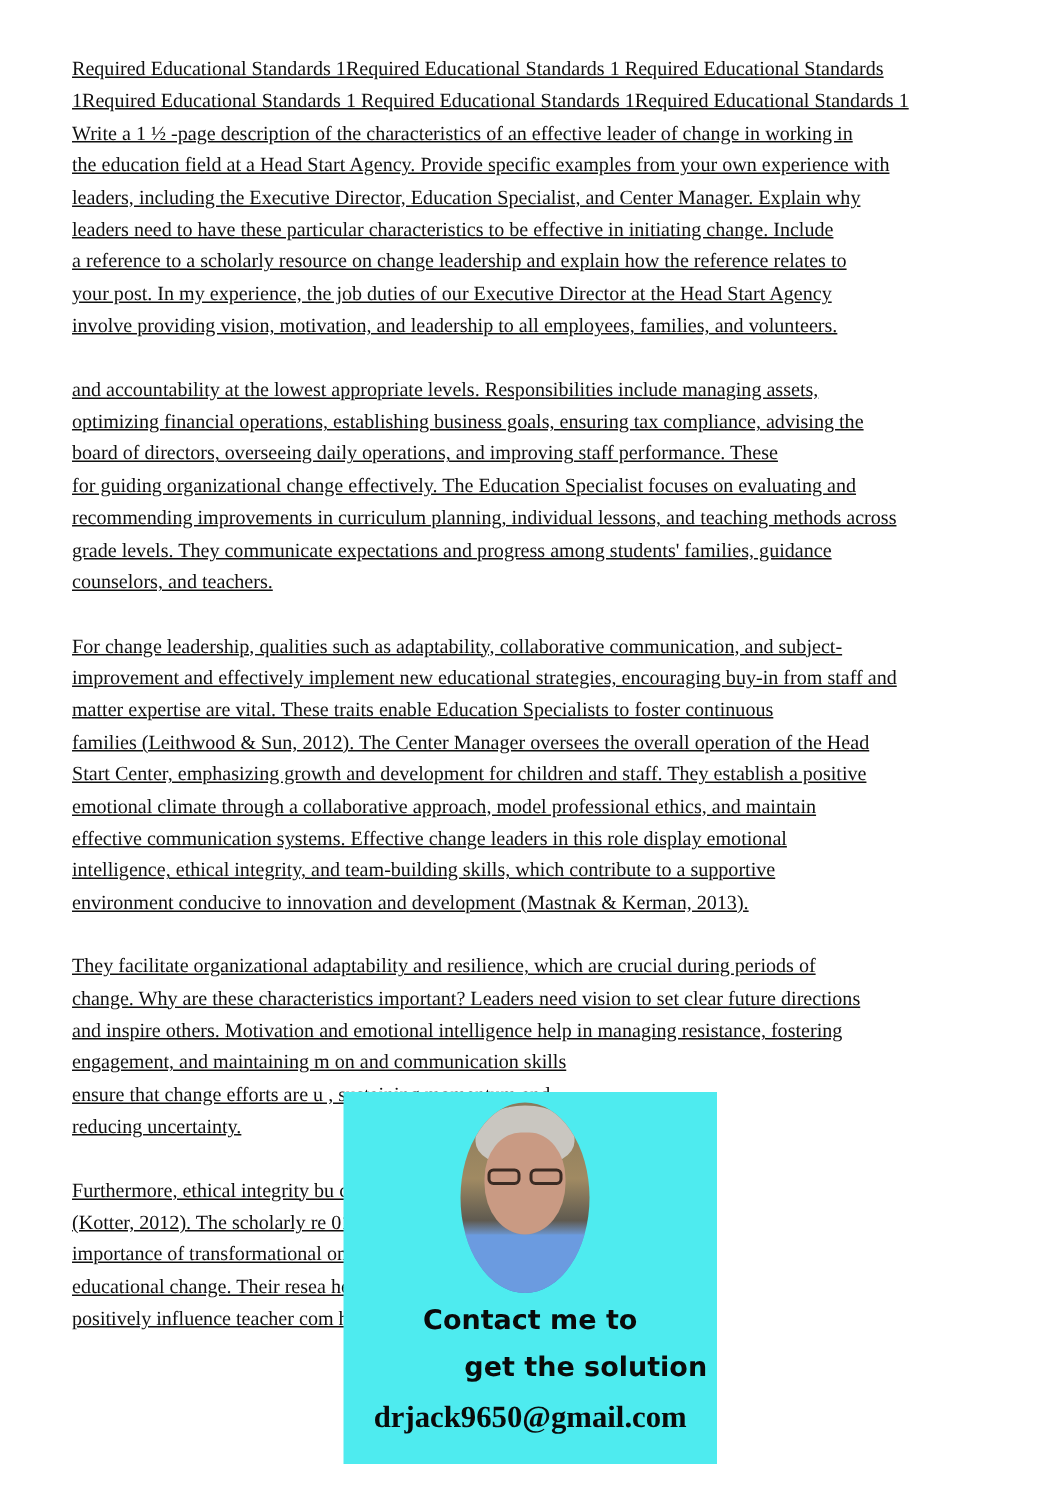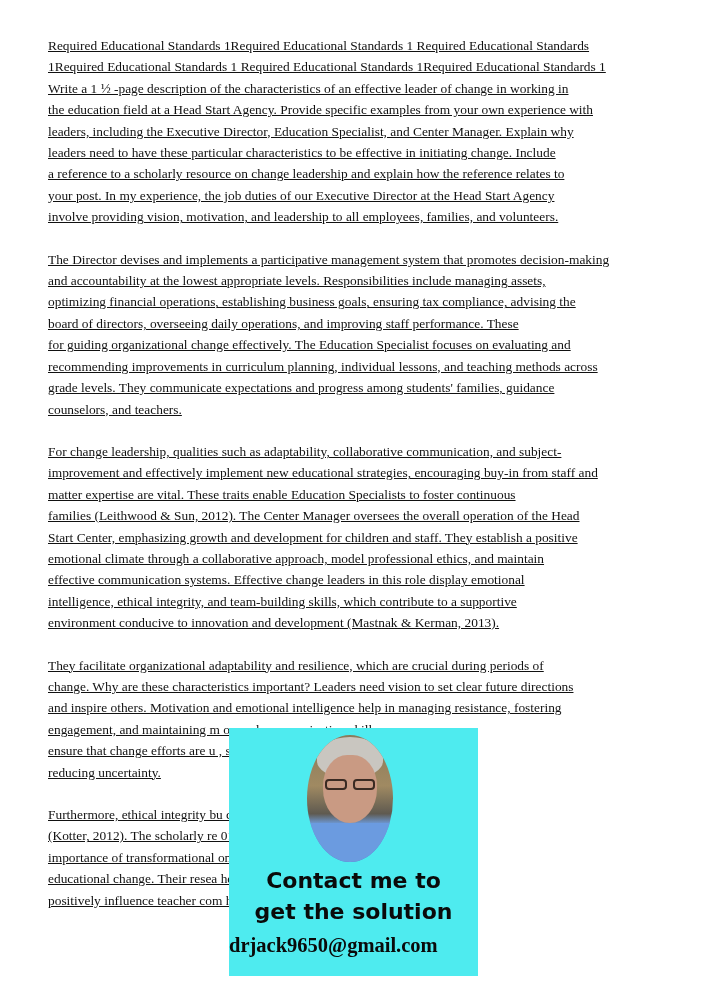--- a/index.html
+++ b/index.html
@@ -13,44 +13,43 @@
   .avatar { position:absolute; left:78px; top:7px; width:86px; height:127px;
             border-radius:50%; overflow:hidden;
             background:linear-gradient(180deg,#8a7a5c 0%,#a08a62 40%,#5f5a50 62%,#6d9ad8 70%,#4f7fc4 100%); }
   .avatar .hair { position:absolute; left:10px; top:2px; width:66px; height:40px; border-radius:50% 50% 40% 40%; background:#c9c6c0; }
   .avatar .face { position:absolute; left:16px; top:20px; width:54px; height:68px; border-radius:45% 45% 50% 50%; background:#c99a83; }
   .avatar .glasses { position:absolute; left:16px; top:44px; width:54px; height:12px; }
   .avatar .glasses span { position:absolute; top:0; width:22px; height:11px; border:2px solid #3a2a22; border-radius:4px; box-sizing:border-box; }
   .avatar .shirt { position:absolute; left:0; top:88px; width:86px; height:40px; background:#6b9be0; }
   .promo .cta { position:absolute; left:0; width:249px; text-align:center;
                 font-family:"DejaVu Sans", sans-serif; font-weight:bold; color:#0a0a0a;
-                font-size:22px; line-height:31px; }
+                font-size:18px; line-height:31px; }
   .promo .cta1 { top:137px; }
-  .promo .cta2 { top:168px; }
-  .promo .email { position:absolute; left:0; top:203px; width:249px; text-align:left;
+  .promo .cta2 { top:168px;margin-left:37px; }
+  .promo .email { position:absolute; left:0; top:203px; width:249px; text-align:center;
                   font-family:"Liberation Serif", serif; font-weight:bold; color:#0a0a0a;
                   font-size:20.5px; line-height:28px; }
 </style>
 </head>
 <body>
 
 <div class="page">
   <div class="para">
     <span class="line">Required Educational Standards 1Required Educational Standards 1 Required Educational Standards</span>
     <span class="line">1Required Educational Standards 1 Required Educational Standards 1Required Educational Standards 1</span>
     <span class="line">Write a 1 ½ -page description of the characteristics of an effective leader of change in working in</span>
     <span class="line">the education field at a Head Start Agency. Provide specific examples from your own experience with</span>
     <span class="line">leaders, including the Executive Director, Education Specialist, and Center Manager. Explain why</span>
     <span class="line">leaders need to have these particular characteristics to be effective in initiating change. Include</span>
     <span class="line">a reference to a scholarly resource on change leadership and explain how the reference relates to</span>
     <span class="line">your post. In my experience, the job duties of our Executive Director at the Head Start Agency</span>
     <span class="line">involve providing vision, motivation, and leadership to all employees, families, and volunteers.</span>
   </div>
   <div class="para">
-    <span class="line">The Director devises and implements a participative management system that promotes decision-making</span>
     <span class="line">and accountability at the lowest appropriate levels. Responsibilities include managing assets,</span>
     <span class="line">optimizing financial operations, establishing business goals, ensuring tax compliance, advising the</span>
     <span class="line">board of directors, overseeing daily operations, and improving staff performance. These</span>
     <span class="line">for guiding organizational change effectively. The Education Specialist focuses on evaluating and</span>
     <span class="line">recommending improvements in curriculum planning, individual lessons, and teaching methods across</span>
     <span class="line">grade levels. They communicate expectations and progress among students' families, guidance</span>
     <span class="line">counselors, and teachers.</span>
   </div>
   <div class="para">
     <span class="line">For change leadership, qualities such as adaptability, collaborative communication, and subject-</span>

